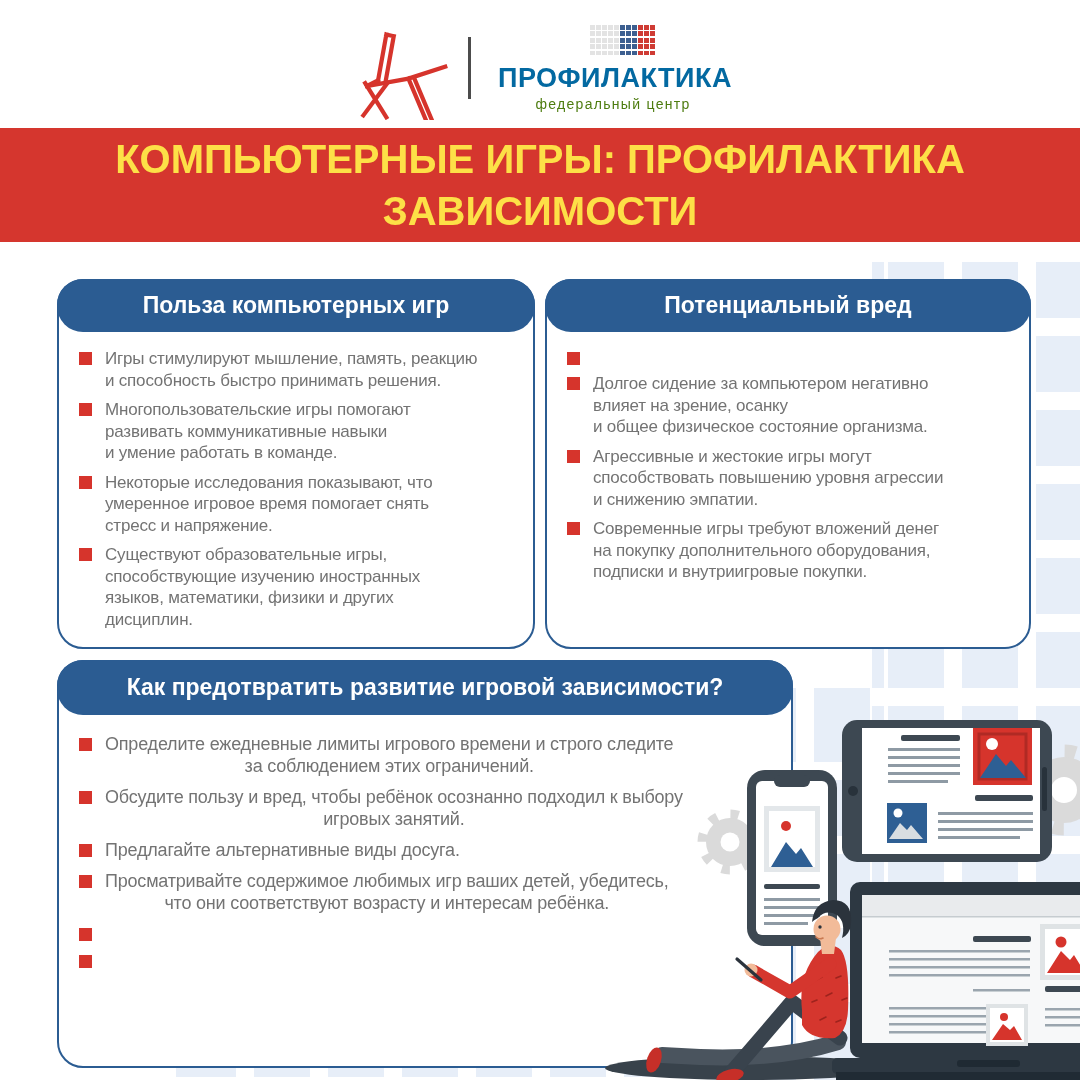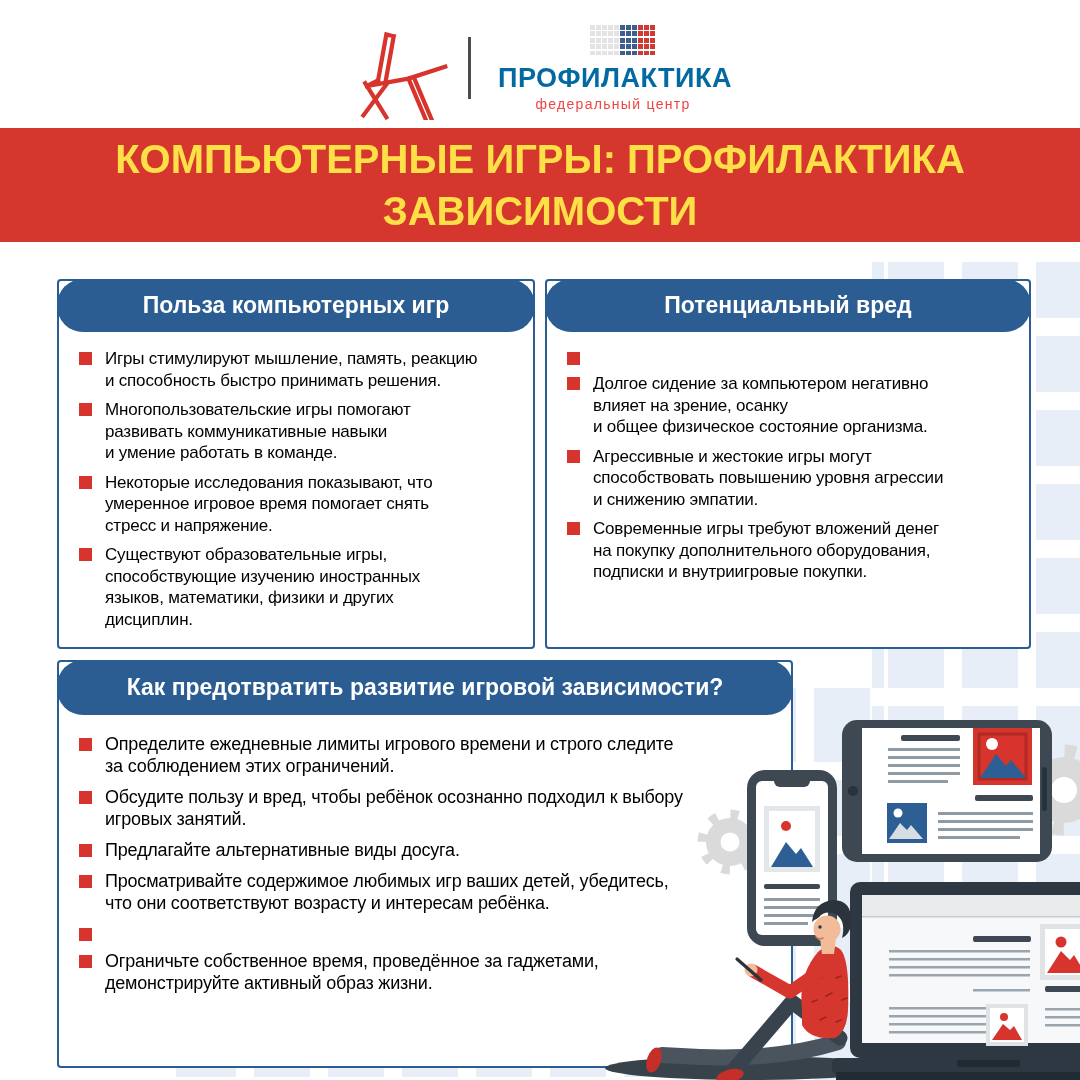--- a/index.html
+++ b/index.html
@@ -21,45 +21,45 @@
   .divider{left:468px;top:37px;width:3px;height:62px;background:#4c4c4c;}
   .pixel-grid{left:590px;top:25px;display:flex;}
   .band{height:32px;background-image:
       repeating-linear-gradient(to right, transparent 0 4.6px, #fff 4.6px 6px),
       repeating-linear-gradient(to bottom, transparent 0 4.9px, #fff 4.9px 6.4px);}
   .band-gray{width:30px;background-color:#e3e3e3;}
   .band-blue{width:18px;background-color:#3c5f90;}
   .band-red{width:18px;background-color:#cf3b34;}
   .brand{left:498px;top:63px;width:230px;text-align:center;font-size:27px;font-weight:bold;
          color:#0369a1;letter-spacing:.5px;}
-  .brand-sub{left:498px;top:96px;width:230px;text-align:center;font-size:14px;color:#ef4444;
+  .brand-sub{left:498px;top:96px;width:230px;text-align:center;font-size:14px;color:#4d7c0f;
          letter-spacing:1.3px;}
 
   
   .banner{left:0;top:128px;width:1080px;height:114px;background:#d5362e;z-index:1;}
   .banner h1{margin:0;padding-top:5px;text-align:center;color:#fde047;font-size:40px;
              line-height:52px;font-weight:bold;white-space:pre-line;letter-spacing:0;}
 
   
-  .card{position:absolute;background:#fff;border:2px solid #2b5c92;border-radius:4px;z-index:1;
+  .card{position:absolute;background:#fff;border:2px solid #2b5c92;border-radius:26px;z-index:1;
         box-sizing:border-box;}
   .card-header{position:absolute;top:-2px;left:-2px;right:-2px;height:53px;background:#2b5c92;
         border-radius:26px;display:flex;align-items:center;justify-content:center;
         color:#fff;font-weight:bold;font-size:23px;}
   .card-body{list-style:none;margin:53px 0 0 0;padding:14px 8px 0 20px;}
   .item{display:flex;margin:0 0 8px 0;}
   .sq{flex:none;width:13px;height:13px;background:#d6342c;margin:4px 13px 0 0;}
-  .txt{white-space:pre-line;font-size:17px;line-height:21.5px;color:#000000;letter-spacing:-.2px;}
+  .txt{white-space:pre-line;font-size:17px;line-height:21.5px;color:#737373;letter-spacing:-.2px;}
   .card-benefits{left:57px;top:279px;width:478px;height:370px;}
   .card-harm{left:545px;top:279px;width:486px;height:370px;}
   .card-prevention{left:57px;top:660px;width:736px;height:408px;}
   .card-prevention .card-header{height:55px;}
   .card-prevention .card-body{margin-top:55px;padding-top:16px;}
   .card-prevention .txt{font-size:18px;line-height:22px;}
-  .card-prevention .item{margin-bottom:9px;}
+  .card-prevention .item{margin-bottom:9px;text-align:center;}
   .card-prevention .sq{margin-top:5px;}
 
   
   .illo{position:absolute;left:600px;top:680px;z-index:2;}
 </style>
 </head>
 <body>
 
 <div class="poster">
 
@@ -167,22 +167,20 @@
       <li class="item">
           <span class="sq"></span>
           <span class="txt">Просматривайте содержимое любимых игр ваших детей, убедитесь,
 что они соответствуют возрасту и интересам ребёнка.</span>
         </li>
       <li class="item">
           <span class="sq"></span>
         </li>
       <li class="item">
           <span class="sq"></span>
-          <span class="txt">Ограничьте собственное время, проведённое за гаджетами,
-демонстрируйте активный образ жизни.</span>
         </li>
     </ul>
   </section>
 
   <svg class="illo" width="480" height="400" viewBox="-40 0 480 400">
 
     <g>
       <circle cx="90" cy="162" r="27" fill="none" stroke="#dadada" stroke-width="11" stroke-dasharray="8 13.2"></circle>
       <circle cx="90" cy="162" r="24" fill="#dadada"></circle>
         <circle cx="90" cy="162" r="9.5" fill="#ffffff"></circle>

